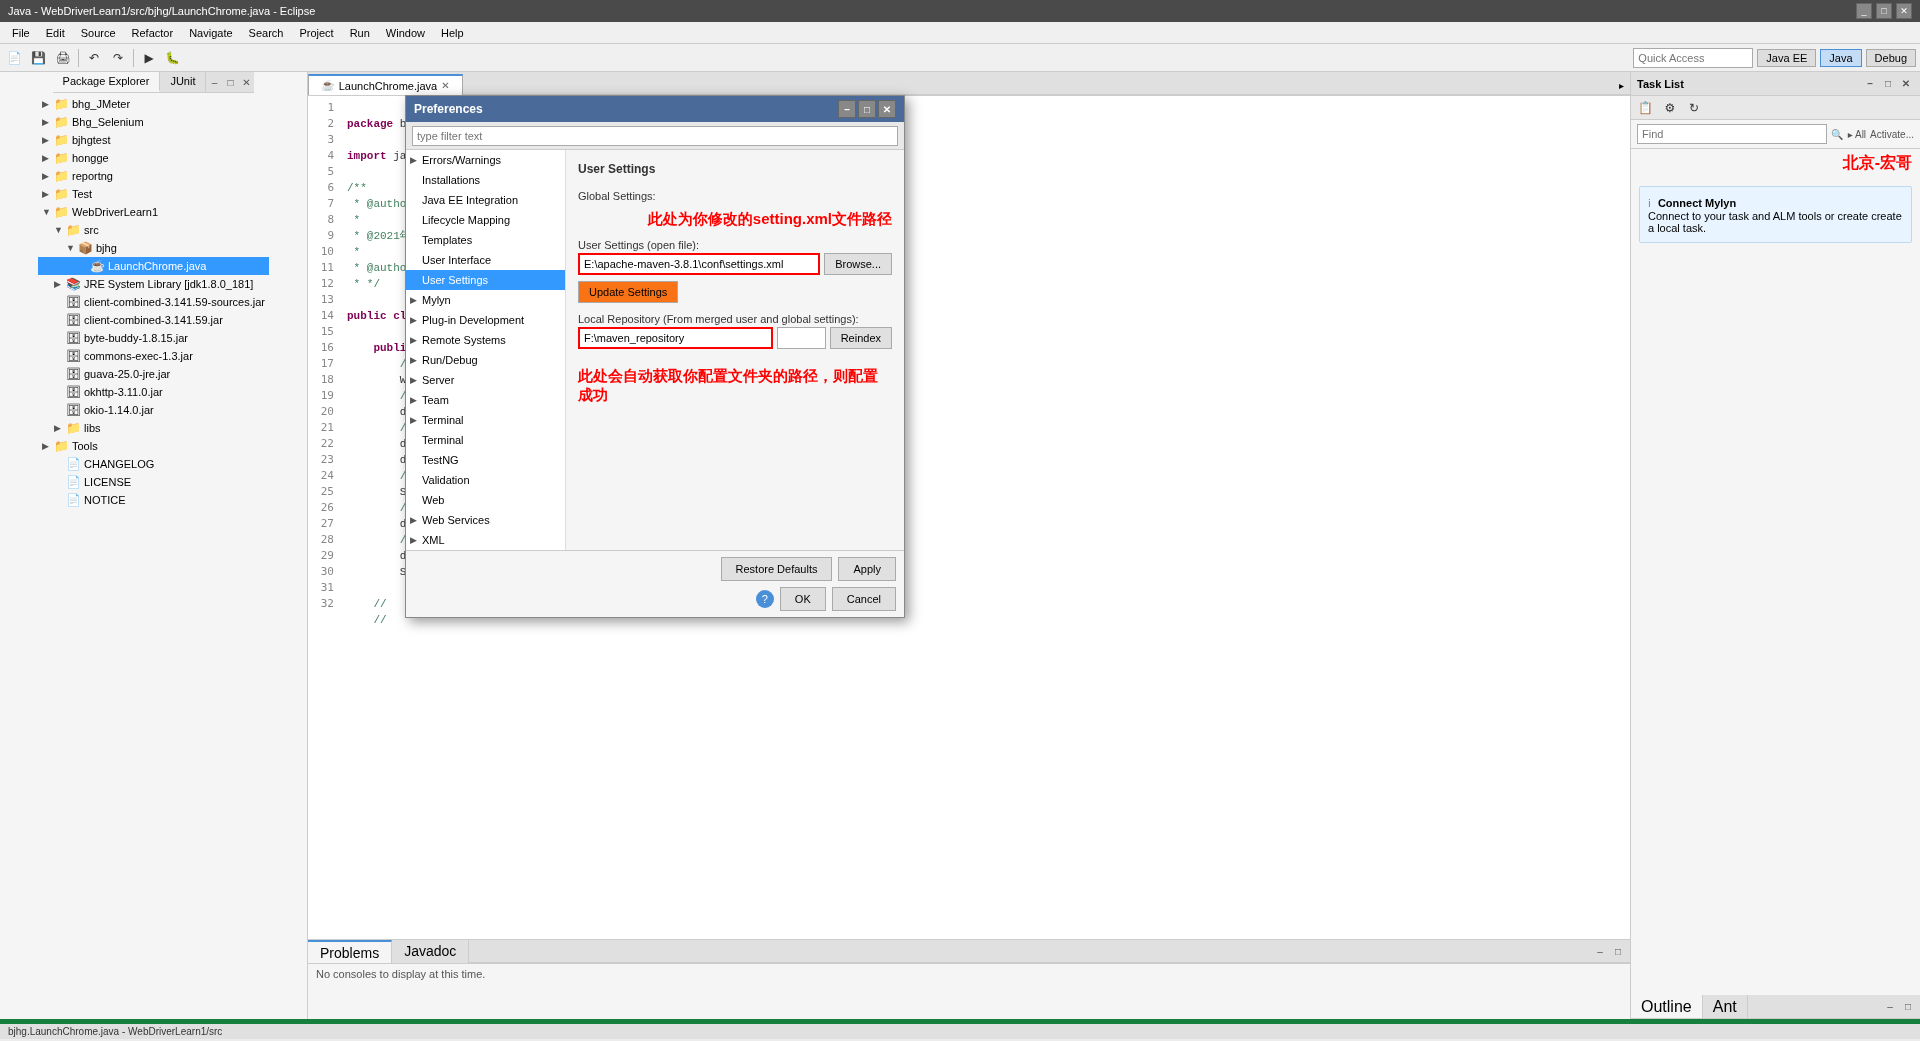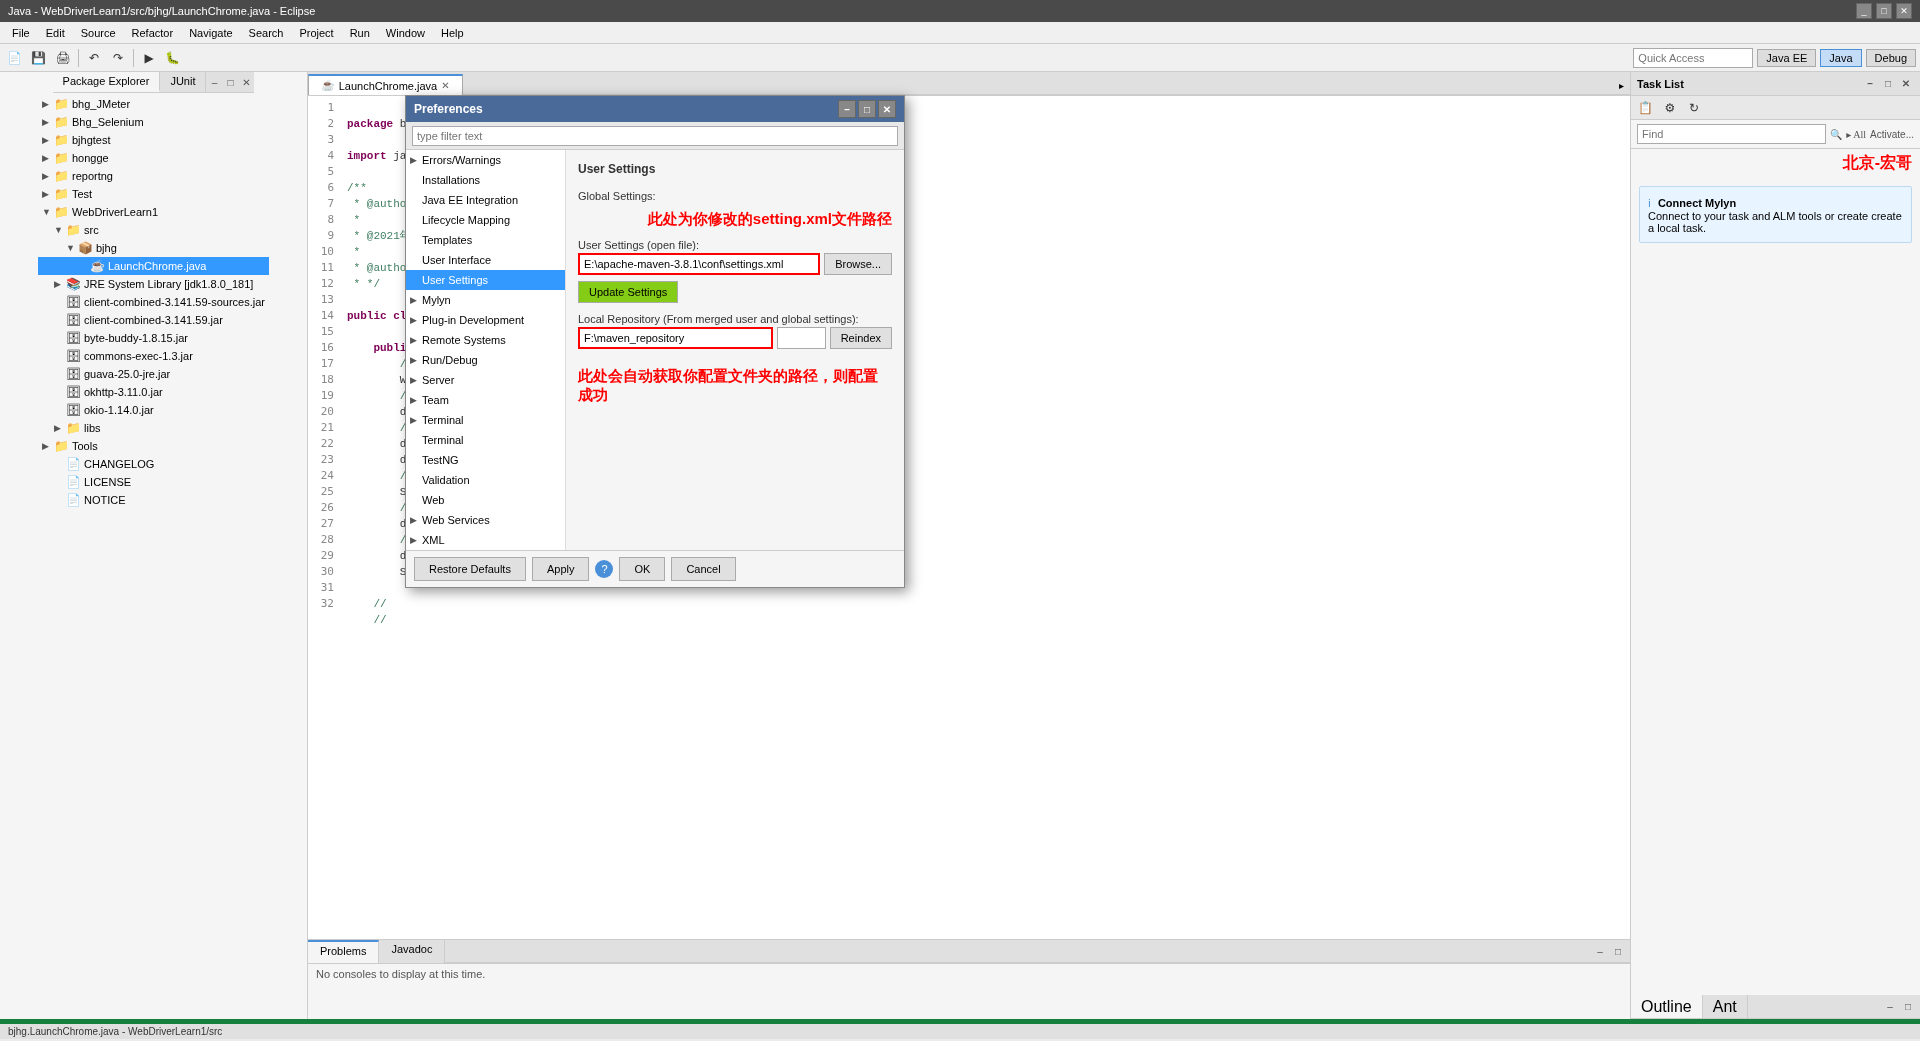--- a/index.html
+++ b/index.html
@@ -347,21 +347,21 @@
       padding: 2px 10px;
       font-size: 11px;
       background: #E0E0E0;
       border: 1px solid #aaa;
       cursor: pointer;
       height: 22px;
     }
     .update-btn {
       padding: 2px 10px;
       font-size: 11px;
-      background: #84cc16;
+      background: #f97316;
       border: 1px solid #aaa;
       cursor: pointer;
       height: 22px;
       align-self: flex-start;
     }
     .reindex-btn {
       padding: 2px 10px;
       font-size: 11px;
       background: #E0E0E0;
       border: 1px solid #aaa;
@@ -385,20 +385,21 @@
       flex: 1;
       height: 22px;
       border: 1px solid #aaa;
       background: #fff;
     }
 
     .dialog-footer {
       border-top: 1px solid #ccc;
       padding: 6px 8px;
       display: flex;
+      flex-direction: column;
       gap: 6px;
     }
     .dialog-footer-buttons {
       display: flex;
       justify-content: flex-end;
       gap: 6px;
     }
     .dialog-footer-help {
       display: flex;
       align-items: center;
@@ -477,21 +478,21 @@
       flex-direction: column;
     }
     .bottom-tabs {
       display: flex;
       background: #E0E0E0;
       border-bottom: 1px solid #ccc;
       height: 24px;
     }
     .bottom-tab {
       padding: 3px 12px;
-      font-size: 11px;
+      font-size: 14px;
       cursor: pointer;
       border-right: 1px solid #ccc;
     }
     .bottom-tab.active {
       background: #F5F5F5;
       border-top: 2px solid #4A90D9;
     }
     .bottom-content {
       flex: 1;
       padding: 4px 8px;
@@ -793,21 +794,21 @@
       </div>
     </div>
     <div class="task-toolbar">
       <button class="toolbar-btn">📋</button>
       <button class="toolbar-btn">⚙</button>
       <button class="toolbar-btn">↻</button>
     </div>
     <div class="find-row">
       <input class="find-input" placeholder="Find" style="">
       <span style="font-size:10px; cursor:pointer;">🔍</span>
-      <span style="font-size:10px; color:#555; cursor:pointer;font-family:Liberation Serif, serif;">▸ All</span>
+      <span style="font-size:10px; color:#555; cursor:pointer;">▸ All</span>
       <span style="font-size:10px; color:#555; cursor:pointer;">Activate...</span>
     </div>
 
     <div style="text-align:right; padding:4px 8px;">
       <span class="red-annotation">北京-宏哥</span>
     </div>
 
     <div class="connect-mylyn">
       <span class="info-icon">ℹ</span>
       <strong>Connect Mylyn</strong><br>

